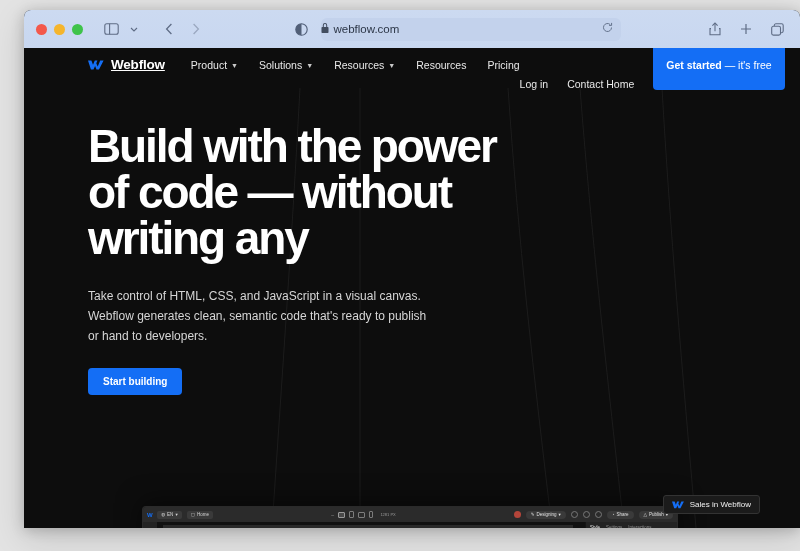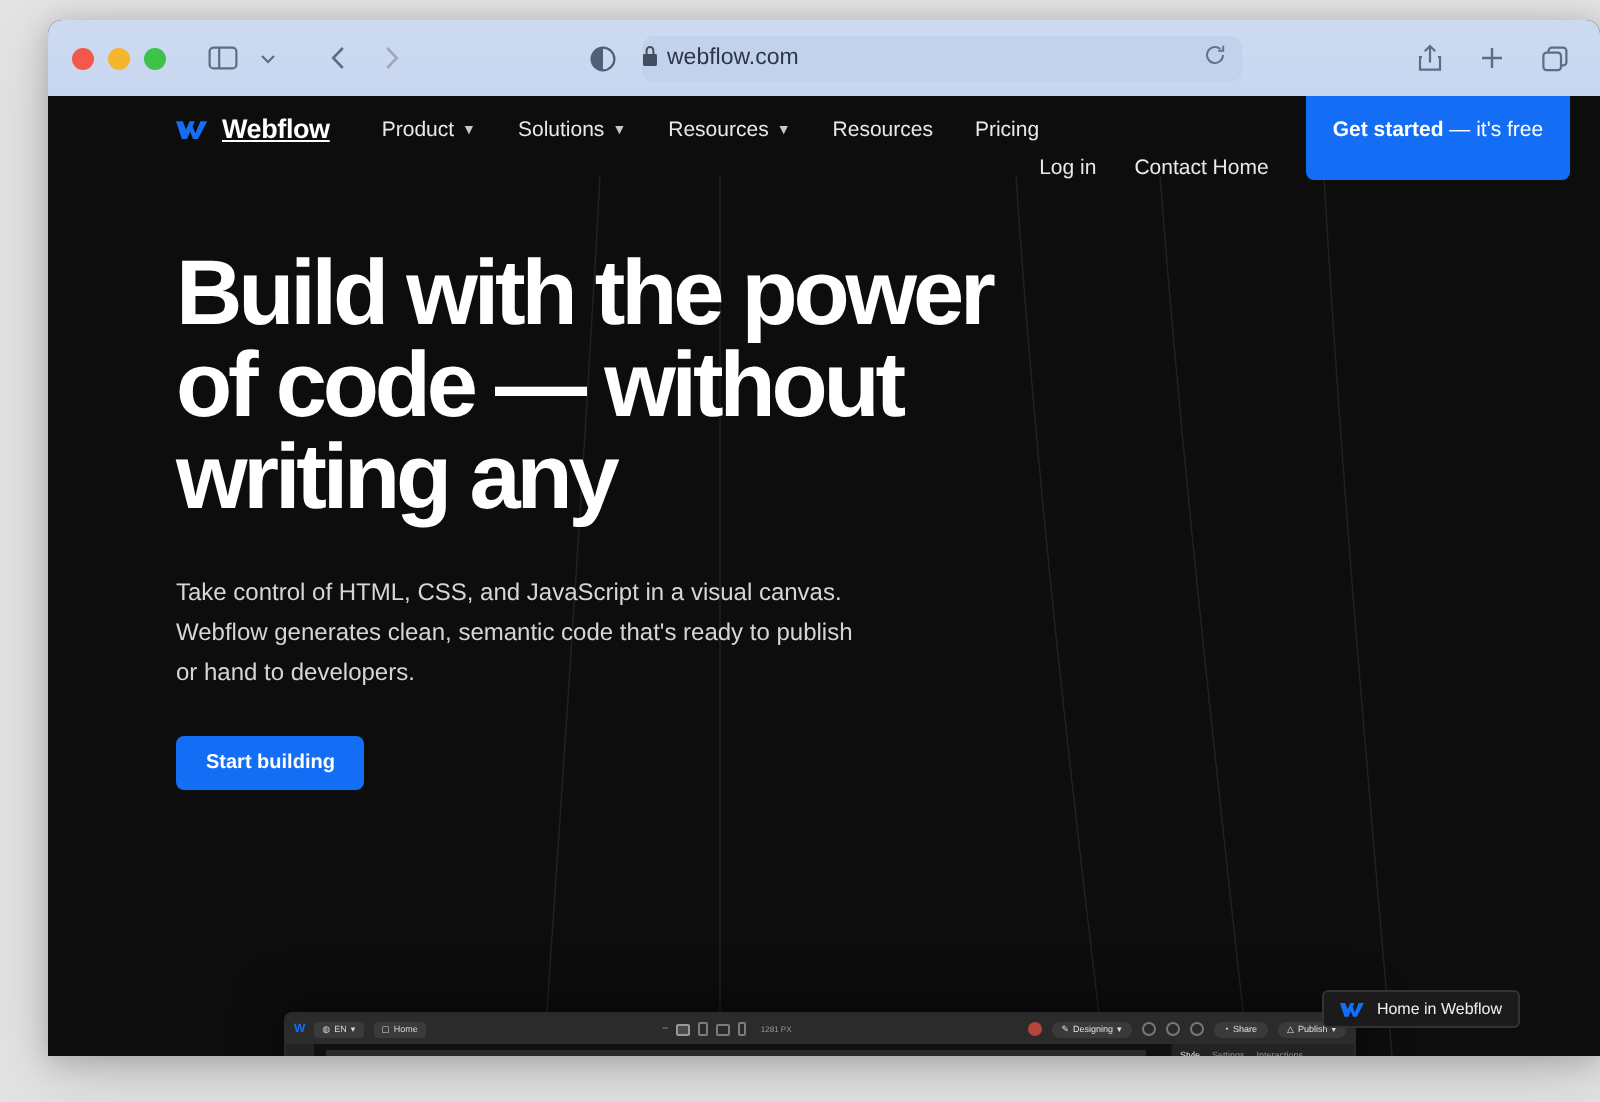--- a/index.html
+++ b/index.html
@@ -384,17 +384,17 @@
           </div>
 
         </div>
       </div>
     </div>
 
     <div class="badge">
       <svg width="13" height="9" viewBox="0 0 17 11">
         <path d="M0 1.6h3.4l1.6 4.1 1.8-4.1h2.6l-1.1 2.6 1.4 3.4 2.5-6h3.4l-4.6 8.9H8.5L7.1 6.9 5.5 10.5H2.9L0 1.6z" fill="#146ef5"></path>
       </svg>
-      <span>Home in Webflow</span>
+      <span>Sales in Webflow</span>
     </div>
 
   </div>
 </div>
 
 </body></html>

